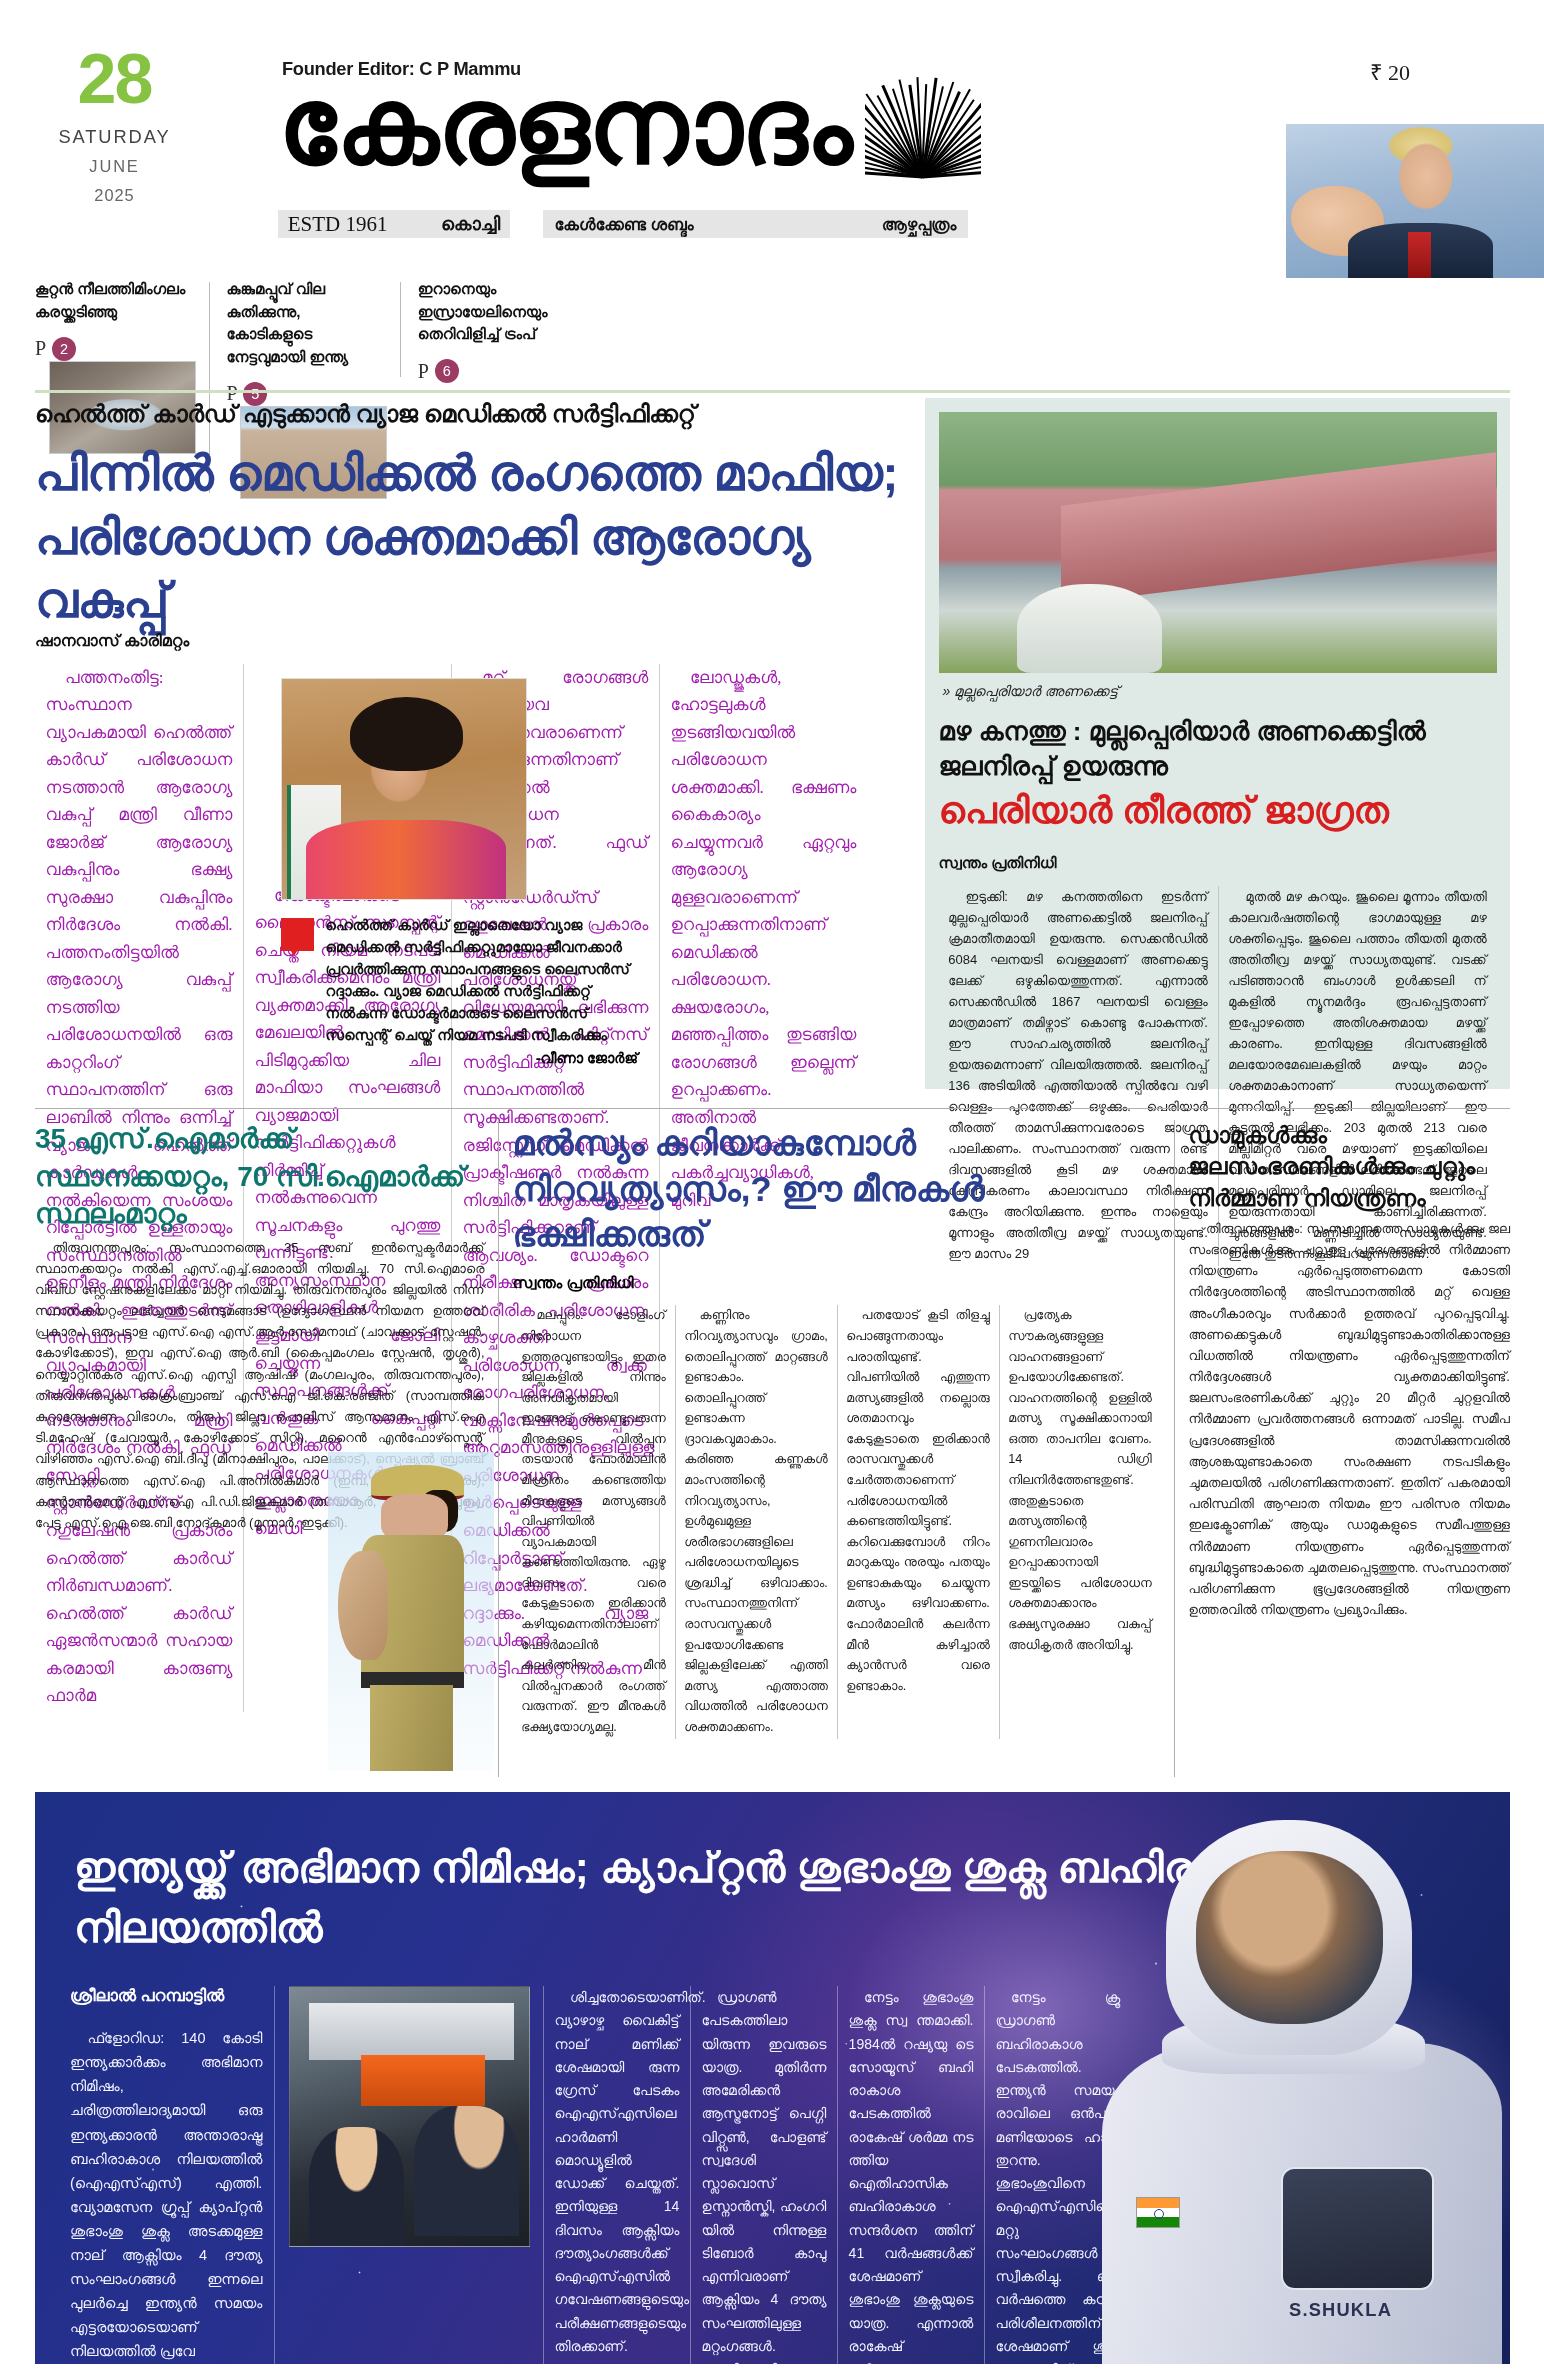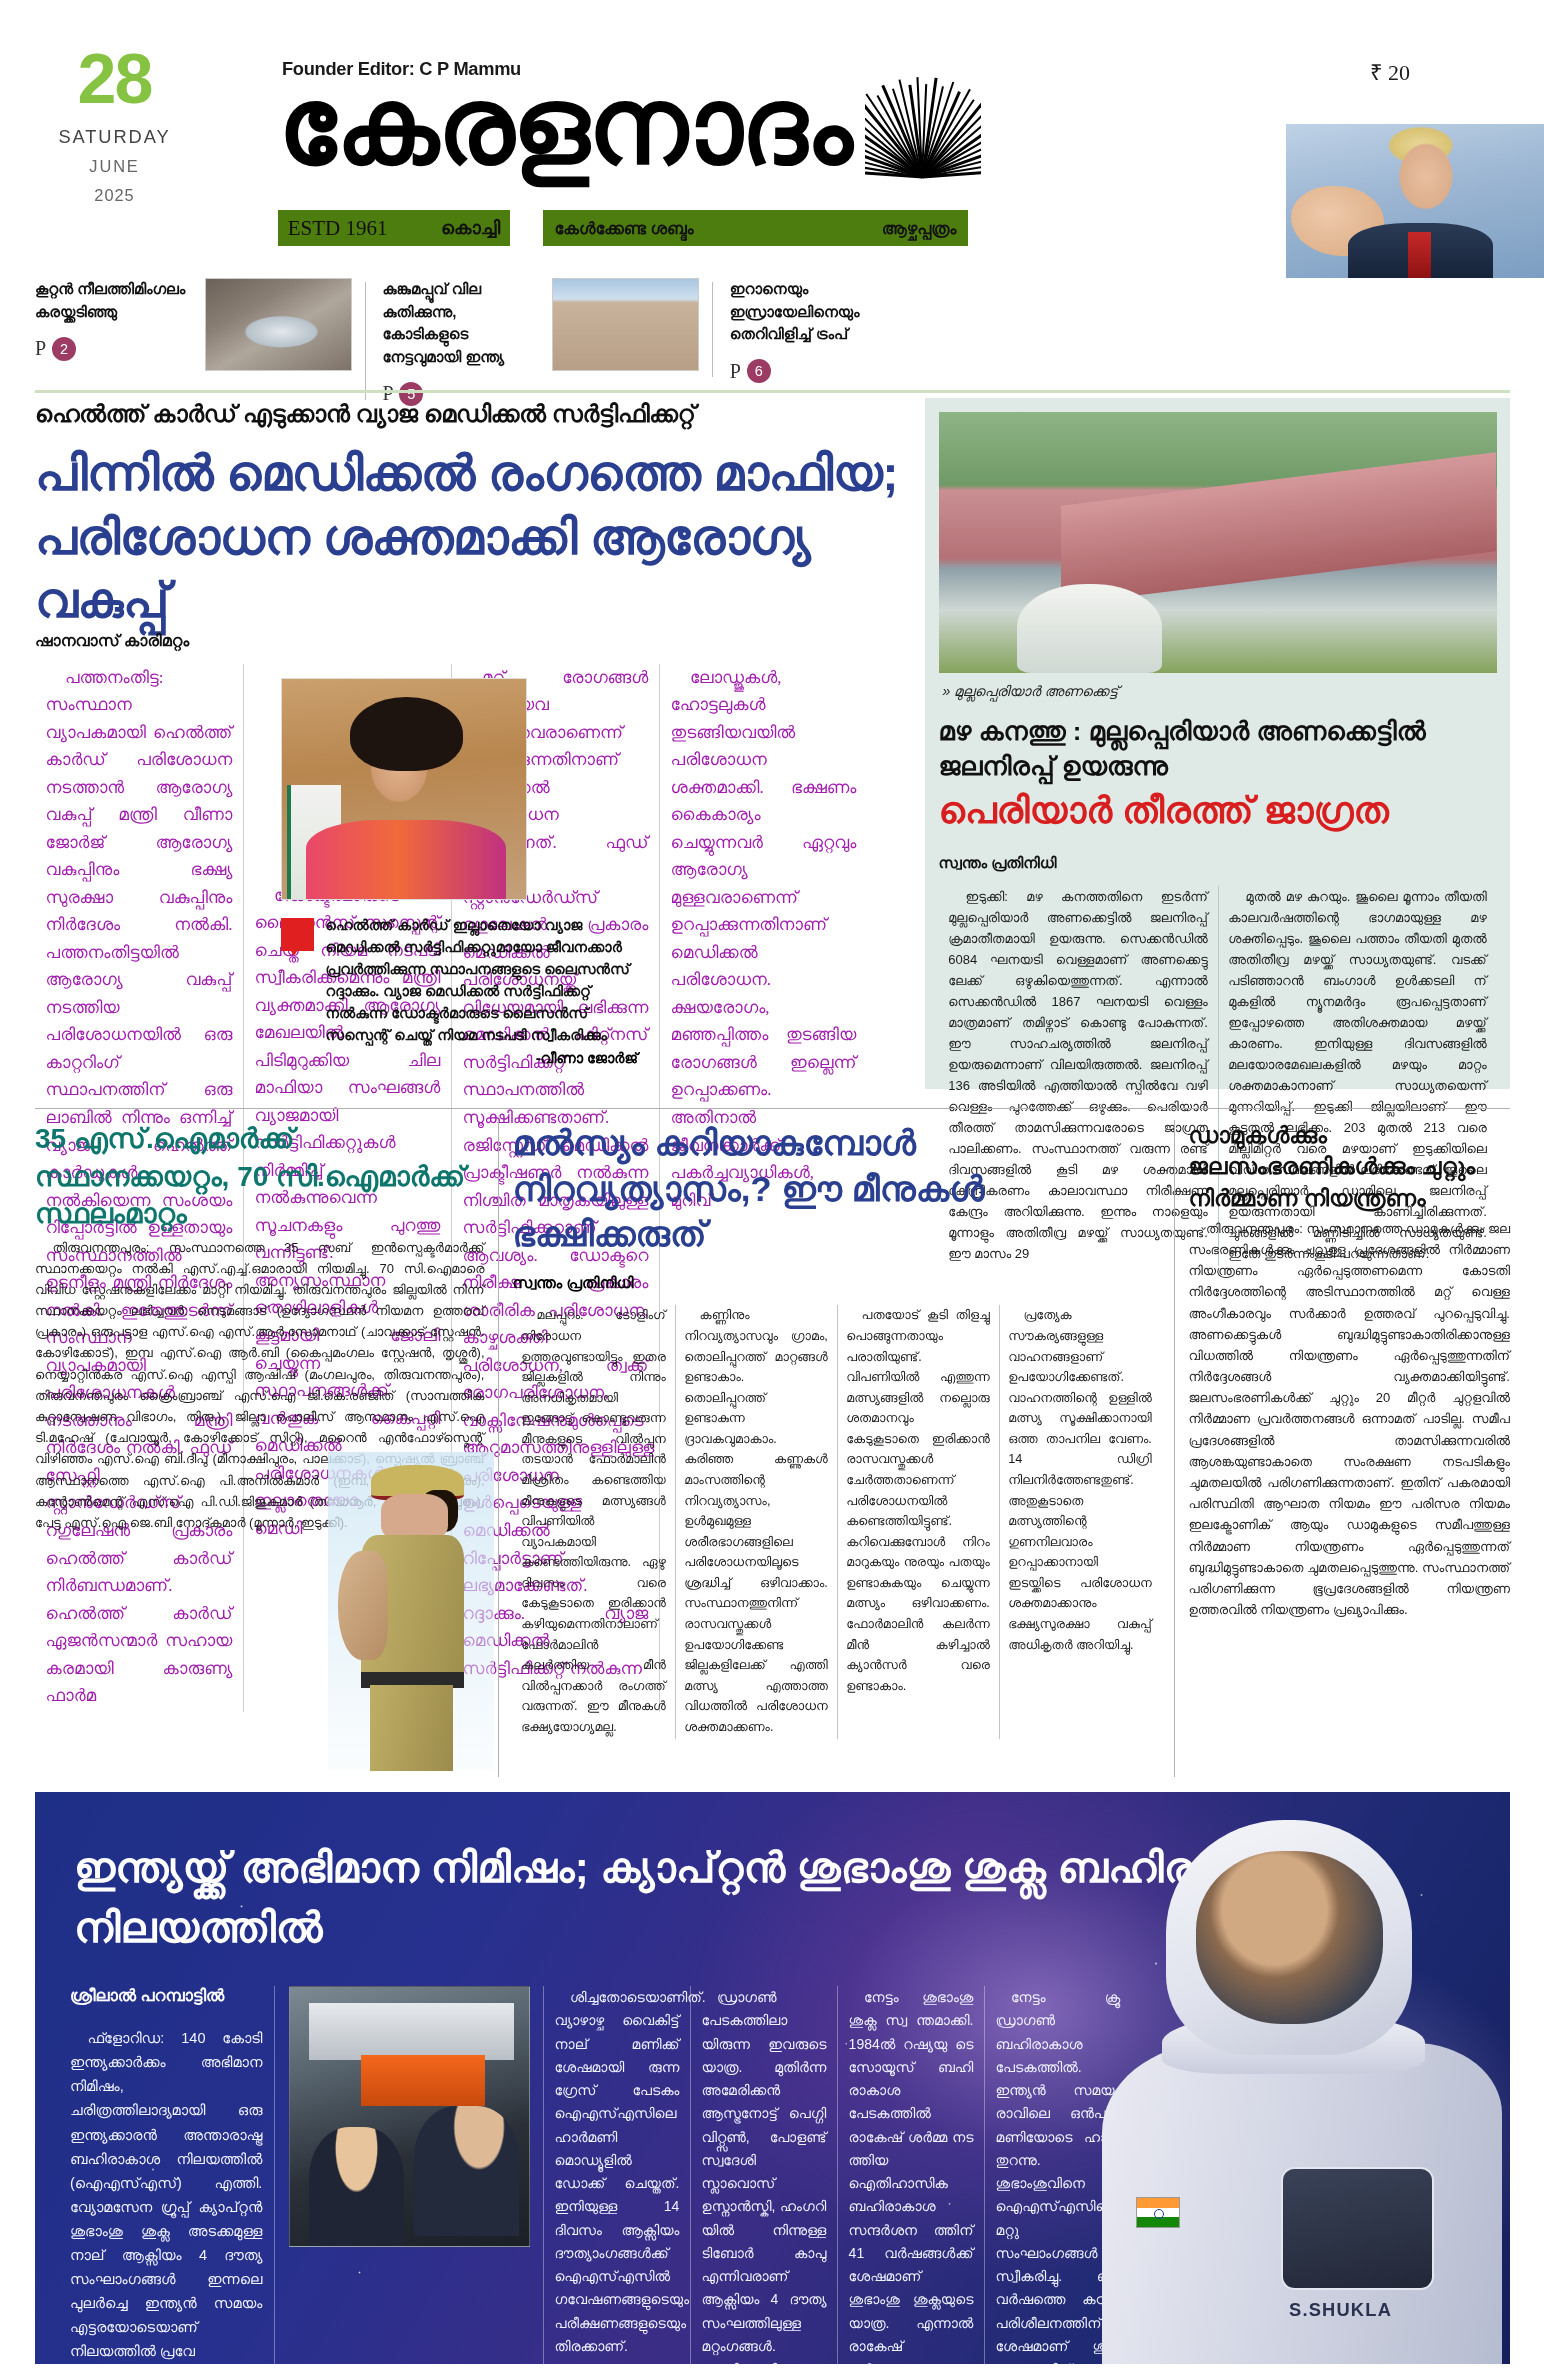--- a/index.html
+++ b/index.html
@@ -52,21 +52,21 @@
   }
   .logo-fan {
     position: absolute; left: 587px; top: -11.6px; width: 116px; height: 130px;
     overflow: hidden; pointer-events: none;
   }
   .logo-fan i {
     position: absolute; left: 3.9px; bottom: 7.7px; width: 2.9px; height: 114px;
     background: #000; transform-origin: 50% 100%; display: block;
   }
   .green-bar {
-    position: absolute; top: 210px; height: 36px; background: #4d7c0f;
+    position: absolute; top: 210px; height: 28px; background: #e5e5e5;
     display: flex; align-items: center;
   }
   .gb-left { left: 278px; width: 232px; justify-content: space-between; padding: 0 9.7px; }
   .gb-right { left: 543px; width: 425px; justify-content: space-between; padding: 0 11.6px; }
   .gb-estd { font-family: "Liberation Serif", serif; font-size: 21px; color: #111; }
   .gb-mal { font-size: 18.3px; font-weight: bold; color: #111; }
   .gb-sm { font-size: 16.4px; font-weight: bold; color: #111; }
   .trump-img {
     position: absolute; right: 0; top: 124px; width: 259px; height: 154px;
     background:
@@ -87,21 +87,21 @@
     position: absolute; left: 2%; bottom: 14%; width: 36%; height: 46%;
     background: radial-gradient(ellipse at 40% 40%, #eec9ab, #d9a97f);
     border-radius: 46% 54% 42% 58%;
   }
 
   
   .teasers {
     position: absolute; top: 278px; left: 35px; right: 35px; height: 108px;
     display: flex; align-items: flex-start;
   }
-  .teaser { display: flex; align-items: flex-start; position: relative; }
+  .teaser { display: flex; align-items: flex-start; position: relative; flex-direction: column; }
   .teaser + .teaser { padding-left: 17.4px; }
   .teaser-sep {
     position: absolute; left: 0; top: 3.9px; bottom: 5.8px; width: 1px; background: #bbb;
   }
   .teaser-txt {
     font-size: 15px; font-weight: bold; line-height: 1.5; color: #111; width: 156px;
   }
   .teaser-pg { margin-top: 13.5px; display: flex; align-items: center; gap: 5.8px; }
   .teaser-pg .pl { font-size: 20px; color: #333; font-family: "Liberation Serif", serif; }
   .teaser-pg .pn {

